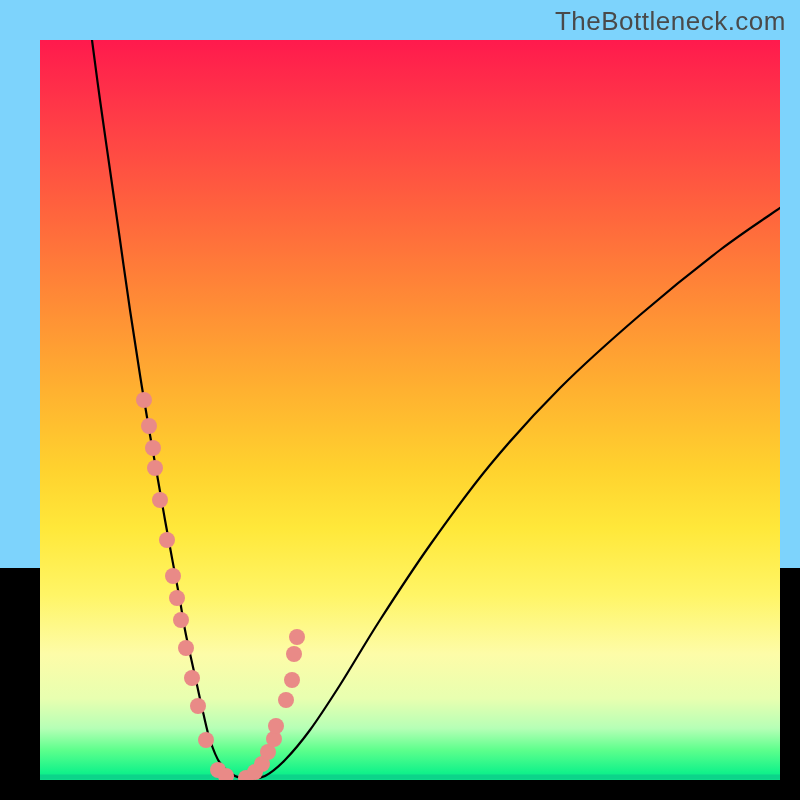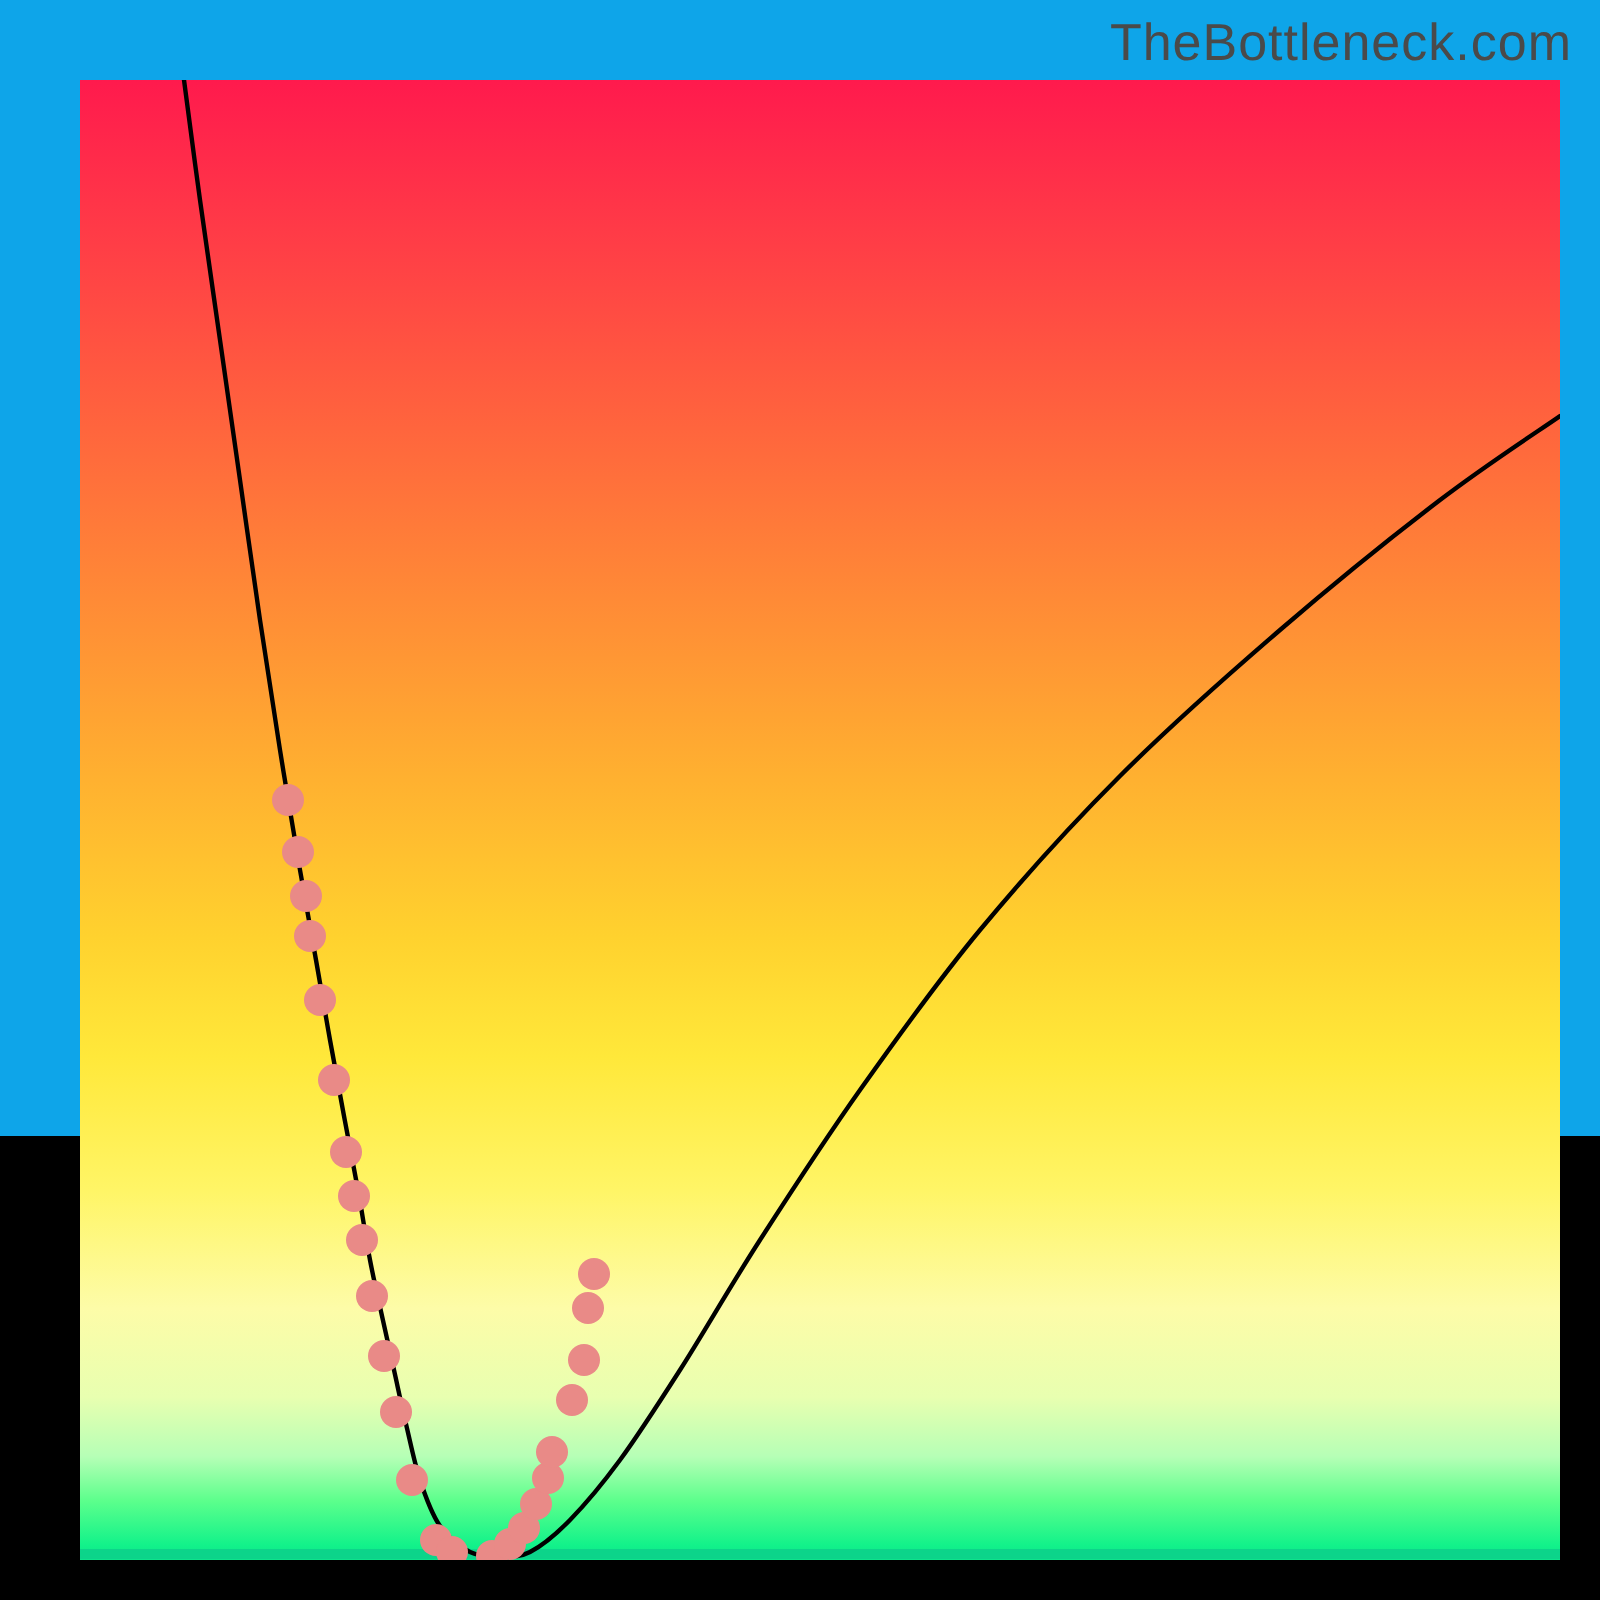--- a/index.html
+++ b/index.html
@@ -1,21 +1,21 @@
 <!DOCTYPE html>
 <html><head>
 <meta charset="utf-8">
 <style>
   * { margin: 0; padding: 0; box-sizing: border-box; }
   html, body { width: 800px; height: 800px; overflow: hidden; background: #000; }
   .frame {
     position: absolute;
     left: 0; top: 0;
     width: 800px; height: 568px;
-    background: #0ea5e9;
+    background: #7dd3fc;
   }
   .plot {
     position: absolute;
     left: 40px; top: 40px;
     width: 740px; height: 740px;
     background: linear-gradient(to bottom,
       #ff1a4d 0%,
       #ff3a47 10%,
       #ff603e 22%,
       #ff8a36 35%,

